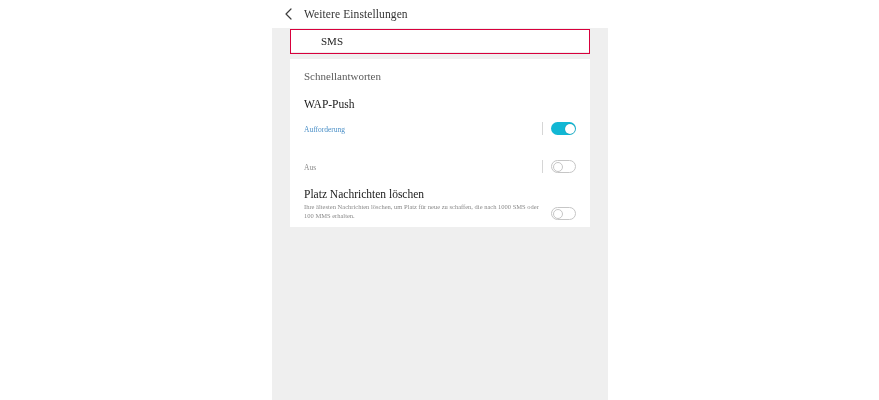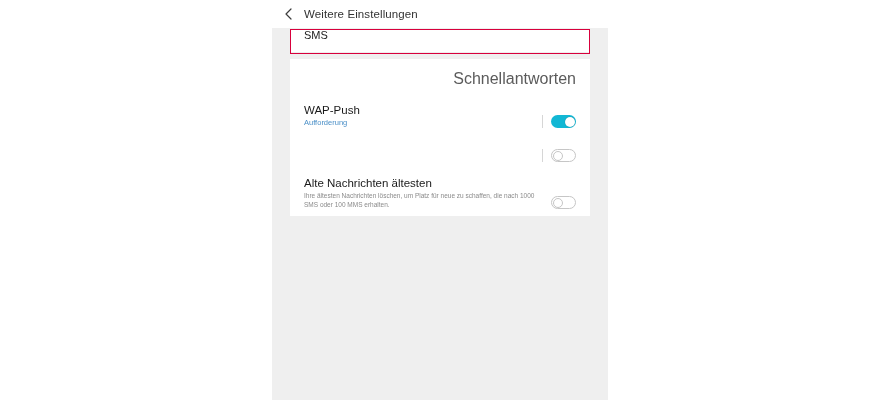--- a/index.html
+++ b/index.html
@@ -9,20 +9,21 @@
     width: 879px;
     height: 400px;
     overflow: hidden;
     font-family: "Liberation Sans", sans-serif;
   }
   #screen {
     position: relative;
     width: 747px;
     height: 400px;
     background: #ffffff;
+    font-family: Liberation Serif, serif;
   }
   
   .phone {
     position: absolute;
     left: 272px;
     top: 0;
     width: 336px;
     height: 400px;
     background: #efefef;
     overflow: hidden;
@@ -54,23 +55,24 @@
   .card {
     background: #ffffff;
     margin: 0 18px;
   }
   .card-top {
     margin-top: 1px;
     border-radius: 2px;
   }
   .row {
     position: relative;
-    padding: 0 14px;
-    box-sizing: border-box;
-    display: flex;
+    padding: 0 31px;
+    box-sizing: border-box;
+    display: flex;
+    align-items: center;
     justify-content: space-between;
   }
   .row-simple {
     height: 23px;
   }
   .row-label {
     font-size: 11px;
     color: #222222;
   }
   .highlight-box {
@@ -78,24 +80,23 @@
     left: 290px;
     top: 29px;
     width: 300px;
     height: 25px;
     border: 1.6px solid #d8003c;
     box-sizing: border-box;
     pointer-events: none;
   }
   .section-gap { height: 6px; }
   .section-title {
-    font-size: 16px;
+    font-size: 11px;
     color: #5b5b5b;
     padding: 11px 14px 8px 14px;
-    text-align: right;
   }
   .setting-row {
     display: flex;
     align-items: flex-end;
     padding: 7px 14px 7px 14px;
     box-sizing: border-box;
     min-height: 34px;
   }
   .setting-text {
     flex: 1 1 auto;
@@ -103,21 +104,21 @@
   }
   .setting-title {
     font-size: 11.5px;
     color: #1a1a1a;
     line-height: 14px;
   }
   .setting-sub {
     font-size: 7.5px;
     color: #4a8fc7;
     line-height: 10px;
-    margin-top: 1px;
+    margin-top: 14px;
   }
   .setting-sub.grey {
     color: #8a8a8a;
   }
   .setting-desc {
     font-size: 6.5px;
     color: #8a8a8a;
     line-height: 8.5px;
     margin-top: 2px;
     max-width: 255px;
@@ -210,32 +211,33 @@
         <div class="toggle-wrap">
           <div class="divider-v"></div>
           <div class="toggle on">
             <div class="knob"></div>
           </div>
         </div>
       </div>
 
       <div class="setting-row">
         <div class="setting-text">
+          <div class="setting-sub grey">Aus</div>
         </div>
         <div class="toggle-wrap">
           <div class="divider-v"></div>
           <div class="toggle off">
             <div class="knob"></div>
           </div>
         </div>
       </div>
 
       <div class="setting-row">
         <div class="setting-text">
-          <div class="setting-title">Alte Nachrichten ältesten</div>
+          <div class="setting-title">Platz Nachrichten löschen</div>
           <div class="setting-desc">Ihre ältesten Nachrichten löschen, um Platz für neue zu schaffen, die nach 1000 SMS oder 100 MMS erhalten.</div>
         </div>
         <div class="toggle-wrap">
           <div class="toggle off">
             <div class="knob"></div>
           </div>
         </div>
       </div>
 
     </div>

